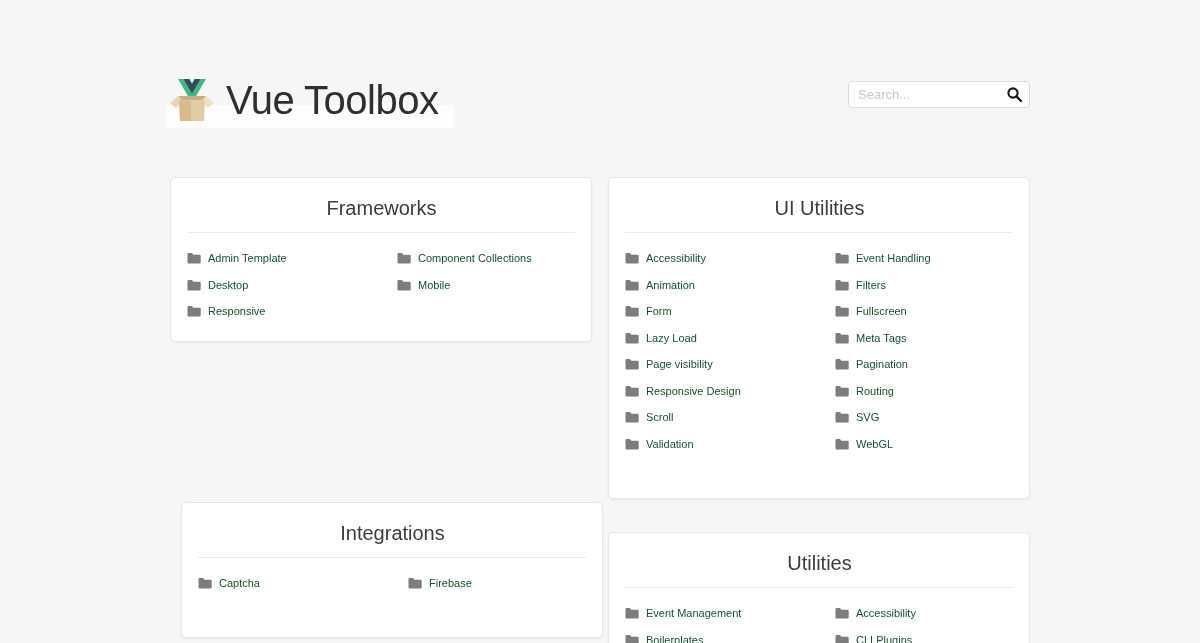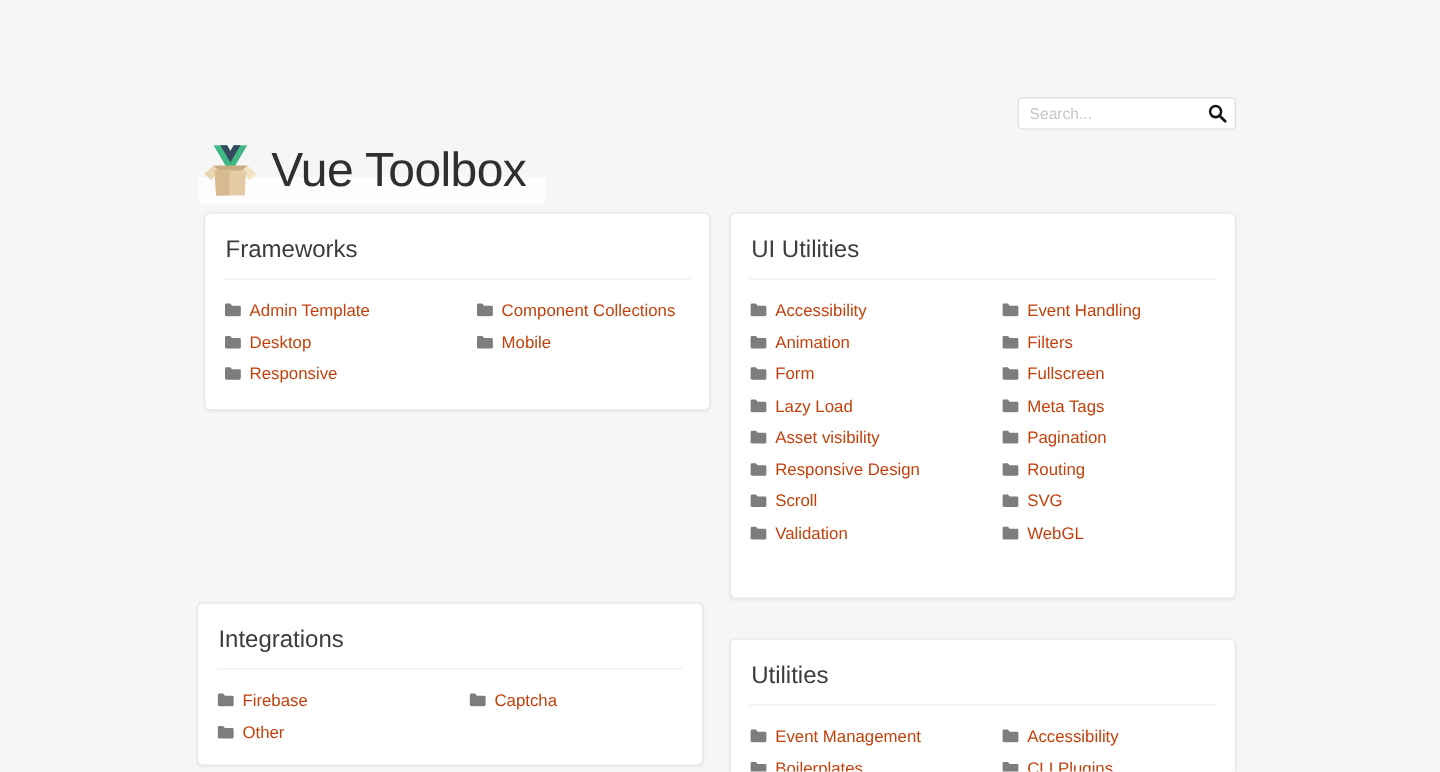--- a/index.html
+++ b/index.html
@@ -13,21 +13,20 @@
 
   
   .brand {
     position: absolute;
     left: 166px;
     top: 74px;
     display: flex;
     align-items: center;
     padding: 2px 16px 4px 2px;
     background: linear-gradient(to bottom, rgba(255,255,255,0) 58%, rgba(255,255,255,0.8) 58%);
-    margin-top: 42px;
   }
   .brand-logo { width: 48px; height: 48px; margin-right: 10px; flex: 0 0 auto; }
   .brand-title {
     font-size: 40px;
     font-weight: 300;
     color: #2f2f2f;
     letter-spacing: -0.5px;
     white-space: nowrap;
   }
 
@@ -64,24 +63,25 @@
 
   
   .card {
     position: absolute;
     width: 422px;
     background: #ffffff;
     border: 1px solid #e6e6e6;
     border-radius: 5px;
     box-shadow: 0 1px 3px rgba(0,0,0,0.05);
     padding: 16px;
+    text-align: center;
   }
   .card-frameworks   { left: 170px; top: 177px; height: 165px; }
   .card-ui-utilities { left: 608px; top: 177px; height: 322px; }
-  .card-integrations { left: 164px; top: 502px; height: 136px; }
+  .card-integrations { left: 181px; top: 502px; height: 136px; }
   .card-utilities    { left: 608px; top: 532px; height: 150px; }
 
   .card-title {
     font-size: 20px;
     font-weight: 400;
     color: #3c3c3c;
     margin: 3px 0 12px 1px;
   }
   .card-divider {
     border: none;
@@ -90,22 +90,22 @@
   }
   .cat-list {
     margin-top: 12px;
     display: grid;
     grid-template-columns: 210px 1fr;
     grid-auto-rows: 26.5px;
   }
   .cat-item {
     display: flex;
     align-items: center;
-    color: #c2410c;
-    font-size: 14px;
+    color: #14532d;
+    font-size: 11px;
     cursor: pointer;
     white-space: nowrap;
   }
   .cat-item .folder { width: 14px; height: 12px; margin-right: 7px; flex: 0 0 auto; }
 </style>
 </head>
 <body>
 
 <header class="brand">
   <svg class="brand-logo" viewBox="0 0 48 48" aria-hidden="true">
@@ -218,21 +218,21 @@
       <a class="cat-item">
         <svg class="folder" viewBox="0 0 14 12" aria-hidden="true">
           <path fill="#7d7d7d" d="M0.5 2.2 A1.2 1.2 0 0 1 1.7 1 h3.2 l1.5 1.7 h6.1 a1.2 1.2 0 0 1 1.2 1.2 v6.4 a1.2 1.2 0 0 1 -1.2 1.2 h-10.8 a1.2 1.2 0 0 1 -1.2 -1.2 z"></path>
         </svg>
         <span>Meta Tags</span>
       </a>
       <a class="cat-item">
         <svg class="folder" viewBox="0 0 14 12" aria-hidden="true">
           <path fill="#7d7d7d" d="M0.5 2.2 A1.2 1.2 0 0 1 1.7 1 h3.2 l1.5 1.7 h6.1 a1.2 1.2 0 0 1 1.2 1.2 v6.4 a1.2 1.2 0 0 1 -1.2 1.2 h-10.8 a1.2 1.2 0 0 1 -1.2 -1.2 z"></path>
         </svg>
-        <span>Asset visibility</span>
+        <span>Page visibility</span>
       </a>
       <a class="cat-item">
         <svg class="folder" viewBox="0 0 14 12" aria-hidden="true">
           <path fill="#7d7d7d" d="M0.5 2.2 A1.2 1.2 0 0 1 1.7 1 h3.2 l1.5 1.7 h6.1 a1.2 1.2 0 0 1 1.2 1.2 v6.4 a1.2 1.2 0 0 1 -1.2 1.2 h-10.8 a1.2 1.2 0 0 1 -1.2 -1.2 z"></path>
         </svg>
         <span>Pagination</span>
       </a>
       <a class="cat-item">
         <svg class="folder" viewBox="0 0 14 12" aria-hidden="true">
           <path fill="#7d7d7d" d="M0.5 2.2 A1.2 1.2 0 0 1 1.7 1 h3.2 l1.5 1.7 h6.1 a1.2 1.2 0 0 1 1.2 1.2 v6.4 a1.2 1.2 0 0 1 -1.2 1.2 h-10.8 a1.2 1.2 0 0 1 -1.2 -1.2 z"></path>
@@ -273,33 +273,27 @@
 </section>
 
 <section class="card card-integrations">
   <h2 class="card-title">Integrations</h2>
   <hr class="card-divider">
   <div class="cat-list">
       <a class="cat-item">
         <svg class="folder" viewBox="0 0 14 12" aria-hidden="true">
           <path fill="#7d7d7d" d="M0.5 2.2 A1.2 1.2 0 0 1 1.7 1 h3.2 l1.5 1.7 h6.1 a1.2 1.2 0 0 1 1.2 1.2 v6.4 a1.2 1.2 0 0 1 -1.2 1.2 h-10.8 a1.2 1.2 0 0 1 -1.2 -1.2 z"></path>
         </svg>
+        <span>Captcha</span>
+      </a>
+      <a class="cat-item">
+        <svg class="folder" viewBox="0 0 14 12" aria-hidden="true">
+          <path fill="#7d7d7d" d="M0.5 2.2 A1.2 1.2 0 0 1 1.7 1 h3.2 l1.5 1.7 h6.1 a1.2 1.2 0 0 1 1.2 1.2 v6.4 a1.2 1.2 0 0 1 -1.2 1.2 h-10.8 a1.2 1.2 0 0 1 -1.2 -1.2 z"></path>
+        </svg>
         <span>Firebase</span>
-      </a>
-      <a class="cat-item">
-        <svg class="folder" viewBox="0 0 14 12" aria-hidden="true">
-          <path fill="#7d7d7d" d="M0.5 2.2 A1.2 1.2 0 0 1 1.7 1 h3.2 l1.5 1.7 h6.1 a1.2 1.2 0 0 1 1.2 1.2 v6.4 a1.2 1.2 0 0 1 -1.2 1.2 h-10.8 a1.2 1.2 0 0 1 -1.2 -1.2 z"></path>
-        </svg>
-        <span>Captcha</span>
-      </a>
-      <a class="cat-item">
-        <svg class="folder" viewBox="0 0 14 12" aria-hidden="true">
-          <path fill="#7d7d7d" d="M0.5 2.2 A1.2 1.2 0 0 1 1.7 1 h3.2 l1.5 1.7 h6.1 a1.2 1.2 0 0 1 1.2 1.2 v6.4 a1.2 1.2 0 0 1 -1.2 1.2 h-10.8 a1.2 1.2 0 0 1 -1.2 -1.2 z"></path>
-        </svg>
-        <span>Other</span>
       </a>
     </div>
 </section>
 
 <section class="card card-utilities">
   <h2 class="card-title">Utilities</h2>
   <hr class="card-divider">
   <div class="cat-list">
       <a class="cat-item">
         <svg class="folder" viewBox="0 0 14 12" aria-hidden="true">

